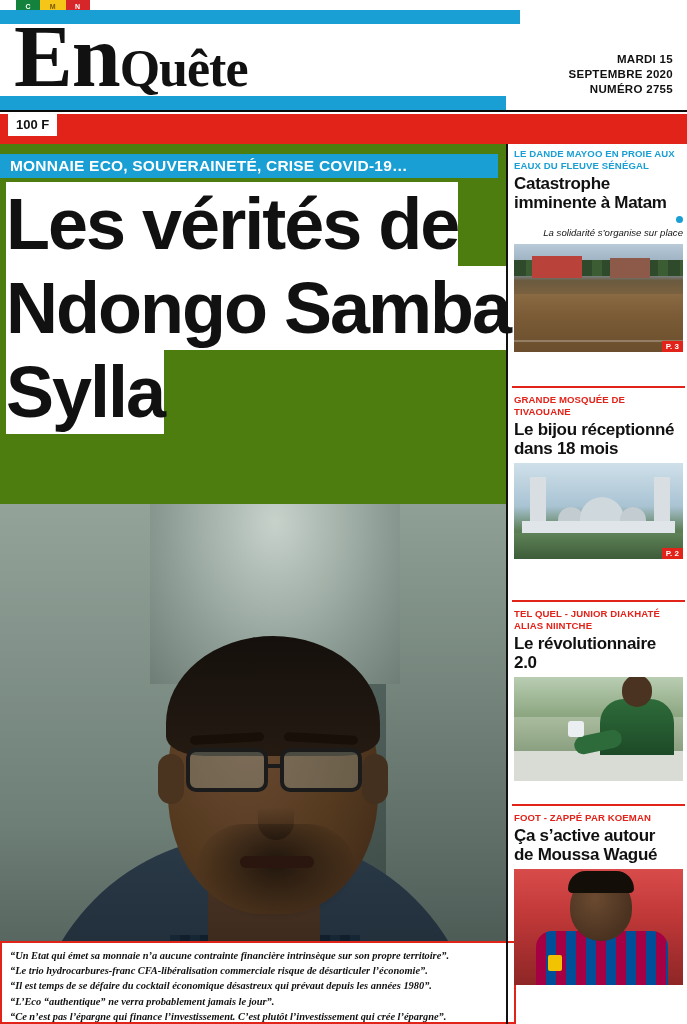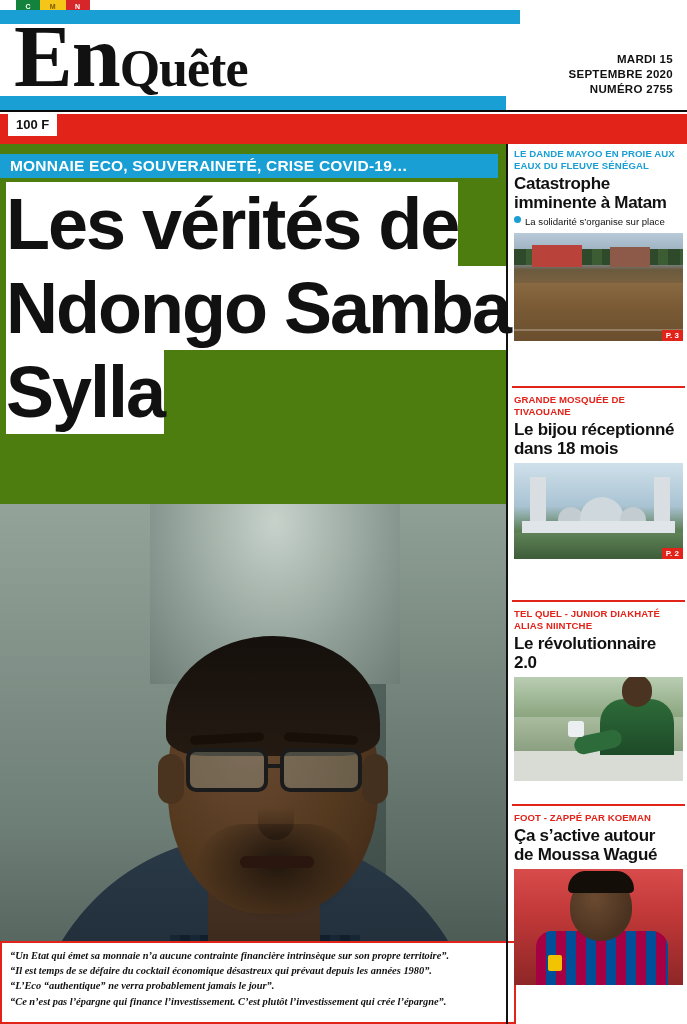--- a/index.html
+++ b/index.html
@@ -172,21 +172,21 @@
     line-height: 12px; letter-spacing: .1px; text-transform: uppercase;
     margin-bottom: 2px;
   }
   .rail-kicker.red { color: #e2231a; }
   .rail-title {
     color: #111; font-weight: bold;
     font-size: 17px; line-height: 19px; letter-spacing: -.3px;
   }
   .rail-sub {
     font-size: 9.6px; color: #111; line-height: 12px; margin-top: 4px;
-    display: flex; align-items: flex-start; gap: 4px;
+    font-style: italic; display: flex; align-items: flex-end; gap: 4px; flex-direction: column;
   }
   .bullet { width: 7px; height: 7px; background: #1a9fd4; border-radius: 50%; flex: none; }
 
   .rail-photo { position: relative; width: 169px; overflow: hidden; margin-top: 5px; }
   .pref { position:absolute; right:0; bottom:0; background:#e2231a; color:#fff;
     font-size:8px; font-weight:bold; padding:1px 4px; }
 
   
   .ph-flood { height: 108px; background: linear-gradient(180deg,#9fb4c6 0%, #7d9ab0 26%, #6b5a3e 34%, #8a6a42 60%, #6e5331 100%); }
   .ph-flood .sky { position:absolute; left:0; top:0; width:100%; height:24px;
@@ -293,20 +293,21 @@
       <div class="lp-bridge"></div>
       <div class="lp-nose"></div>
       <div class="lp-beard"></div>
       <div class="lp-mouth"></div>
 
     </div>
   </div>
 
   <div class="quotes">
     <p>“Un Etat qui émet sa monnaie n’a aucune contrainte financière intrinsèque sur son propre territoire”.</p>
+    <p>“Le trio hydrocarbures-franc CFA-libéralisation commerciale risque de désarticuler l’économie”.</p>
     <p>“Il est temps de se défaire du cocktail économique désastreux qui prévaut depuis les années 1980”.</p>
     <p>“L’Eco “authentique” ne verra probablement jamais le jour”.</p>
     <p>“Ce n’est pas l’épargne qui finance l’investissement. C’est plutôt l’investissement qui crée l’épargne”.</p>
   </div>
 
   <div class="rail">
 
     <div class="rail-item" style="top:4px;">
       <div class="rail-kicker">LE DANDE MAYOO EN PROIE AUX EAUX DU FLEUVE SÉNÉGAL</div>
       <div class="rail-title">

